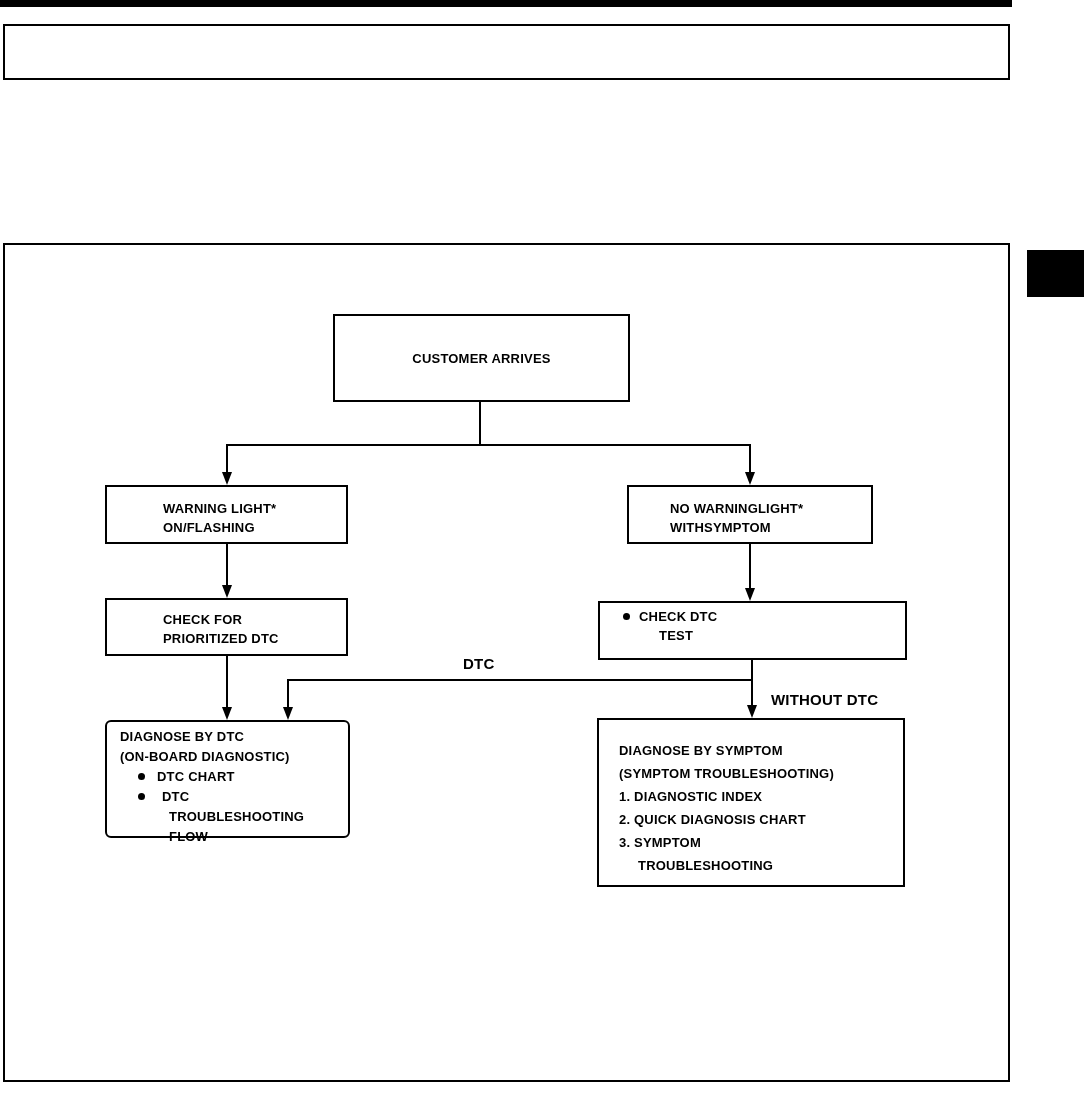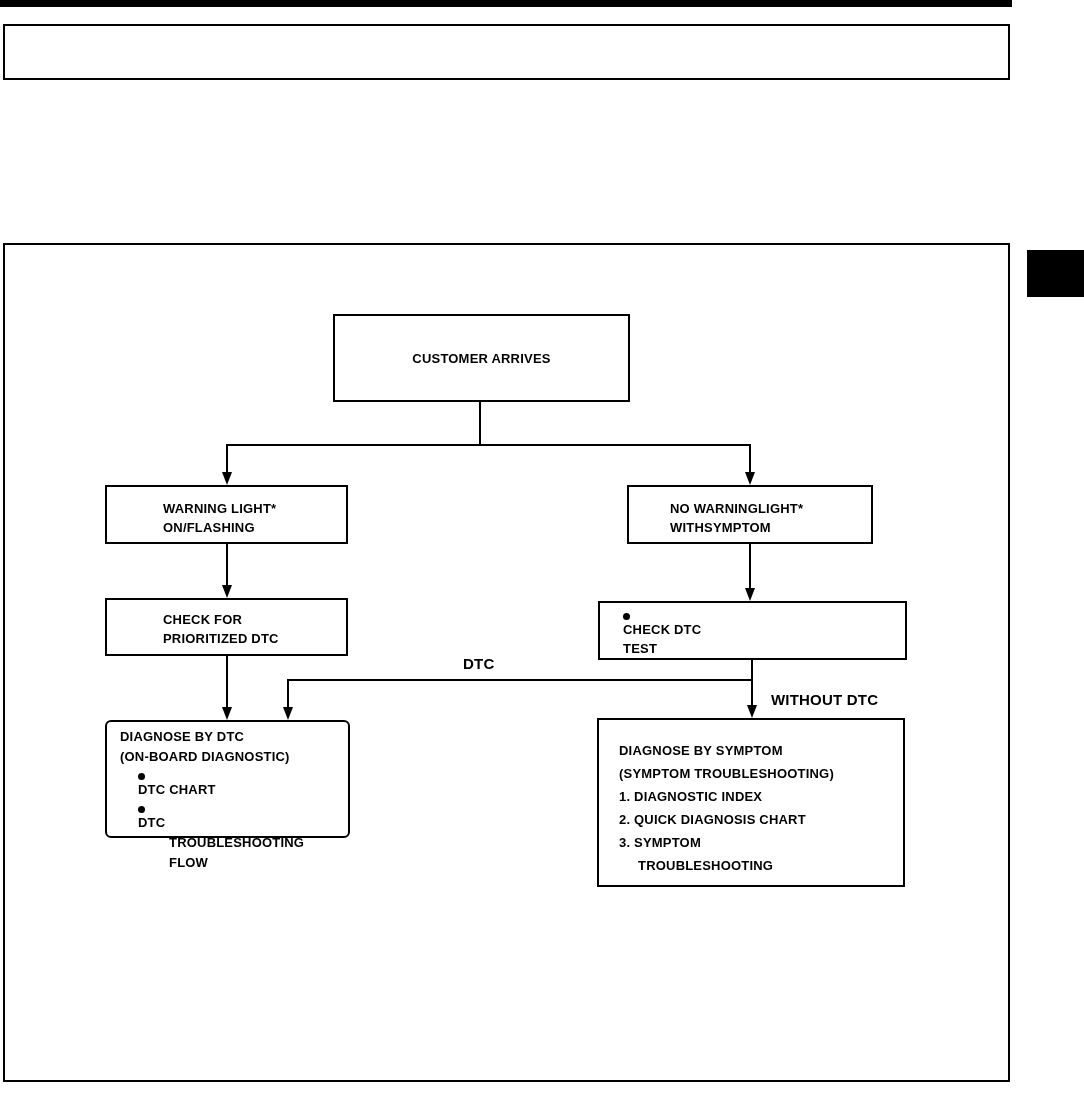--- a/index.html
+++ b/index.html
@@ -18,24 +18,24 @@
     font-size:13px; font-weight:bold; line-height:19px; letter-spacing:0.2px;
   }
   .n-customer  { left:333px; top:314px; width:297px; height:88px; display:flex; align-items:center; justify-content:center; }
   .n-warning   { left:105px; top:485px; width:243px; height:59px; padding:12px 4px 0 56px; }
   .n-nowarn    { left:627px; top:485px; width:246px; height:59px; padding:12px 4px 0 41px; }
   .n-checkprior{ left:105px; top:598px; width:243px; height:58px; padding:10px 4px 0 56px; }
   .n-checkdtc  { left:598px; top:601px; width:309px; height:59px; padding:4px 4px 0 23px; }
   .n-diagdtc   { left:105px; top:720px; width:245px; height:118px; padding:5px 4px 0 13px; line-height:20px;border-radius:6px; }
   .n-diagsym   { left:597px; top:718px; width:308px; height:169px; padding:19px 4px 0 20px; line-height:23px; }
 
-  .brow { display:flex; align-items:flex-start;flex-direction:column; }
+  .brow { display:flex; align-items:flex-start; }
   .dot  { flex:none; width:7px; height:7px; border-radius:50%; background:#000; margin-top:6px; }
   .n-checkdtc .dot { margin-right:9px; }
-  .n-checkdtc .wrap { }
+  .n-checkdtc .wrap { margin-left:36px; }
   .n-diagdtc .brow { margin-left:18px; }
   .n-diagdtc .dot  { margin-right:12px; }
   .n-diagdtc .b2 .dot { margin-right:17px; }
   .n-diagdtc .wrap { margin-left:49px; }
   .n-diagsym .wrap { margin-left:19px; }
 
   .cline { position:absolute; background:#000; }
   .arrow-down {
     position:absolute; width:0; height:0;
     border-left:5px solid transparent; border-right:5px solid transparent;

